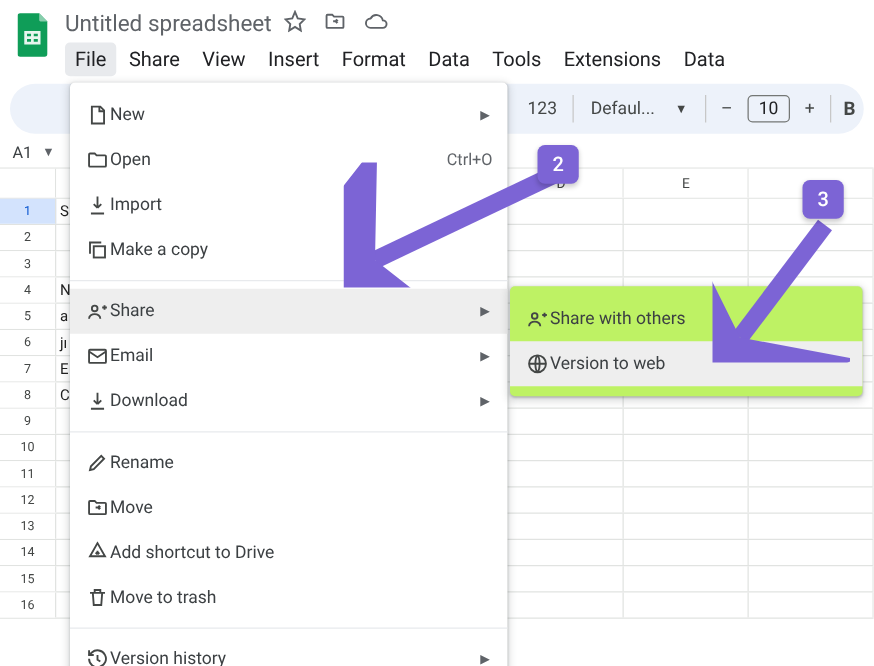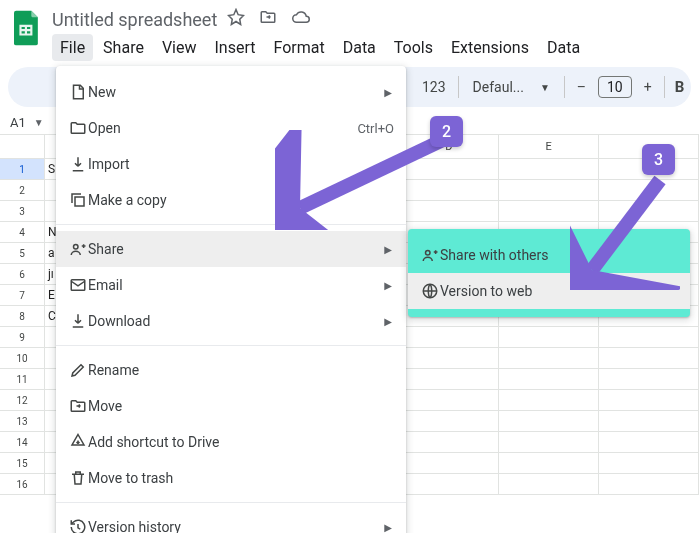--- a/index.html
+++ b/index.html
@@ -52,21 +52,21 @@
   .dd-item { display: flex; align-items: center; height: 36px; padding: 0 12px; font-size: 14px; color: #3c4043; cursor: pointer; position: relative; }
   .dd-item:hover, .dd-item.hover { background: #eeeeee; }
   .dd-icon { width: 20px; height: 20px; display: flex; align-items: center; justify-content: center; color: #444746; }
   .dd-icon svg { width: 18px; height: 18px; }
   .dd-label { flex: 1; }
   .dd-shortcut { color: #5f6368; font-size: 13px; }
   .dd-arrow { color: #5f6368; font-size: 10px; position: absolute; right: 14px; }
   .dd-sep { height: 1px; background: #e8eaed; margin: 6px 0; }
 
   
-  .submenu { position: absolute; left: 408px; top: 229px; width: 282px; background: #5eead4; border-radius: 4px; box-shadow: 0 2px 6px 2px rgba(60,64,67,.15), 0 1px 2px rgba(60,64,67,.3); padding: 8px 0; z-index: 60; }
+  .submenu { position: absolute; left: 408px; top: 229px; width: 282px; background: #bef264; border-radius: 4px; box-shadow: 0 2px 6px 2px rgba(60,64,67,.15), 0 1px 2px rgba(60,64,67,.3); padding: 8px 0; z-index: 60; }
 
   
   .badge { position: absolute; background: #7c64d5; color: #fff; font-weight: 500; font-size: 16px; border-radius: 6px; padding: 6px 12px; box-shadow: 0 2px 4px rgba(0,0,0,.2); z-index: 80; }
   .arrow-svg { position: absolute; z-index: 70; pointer-events: none; }
 </style>
 </head>
 <body>
 
 <div class="header">
   <div class="logo">

